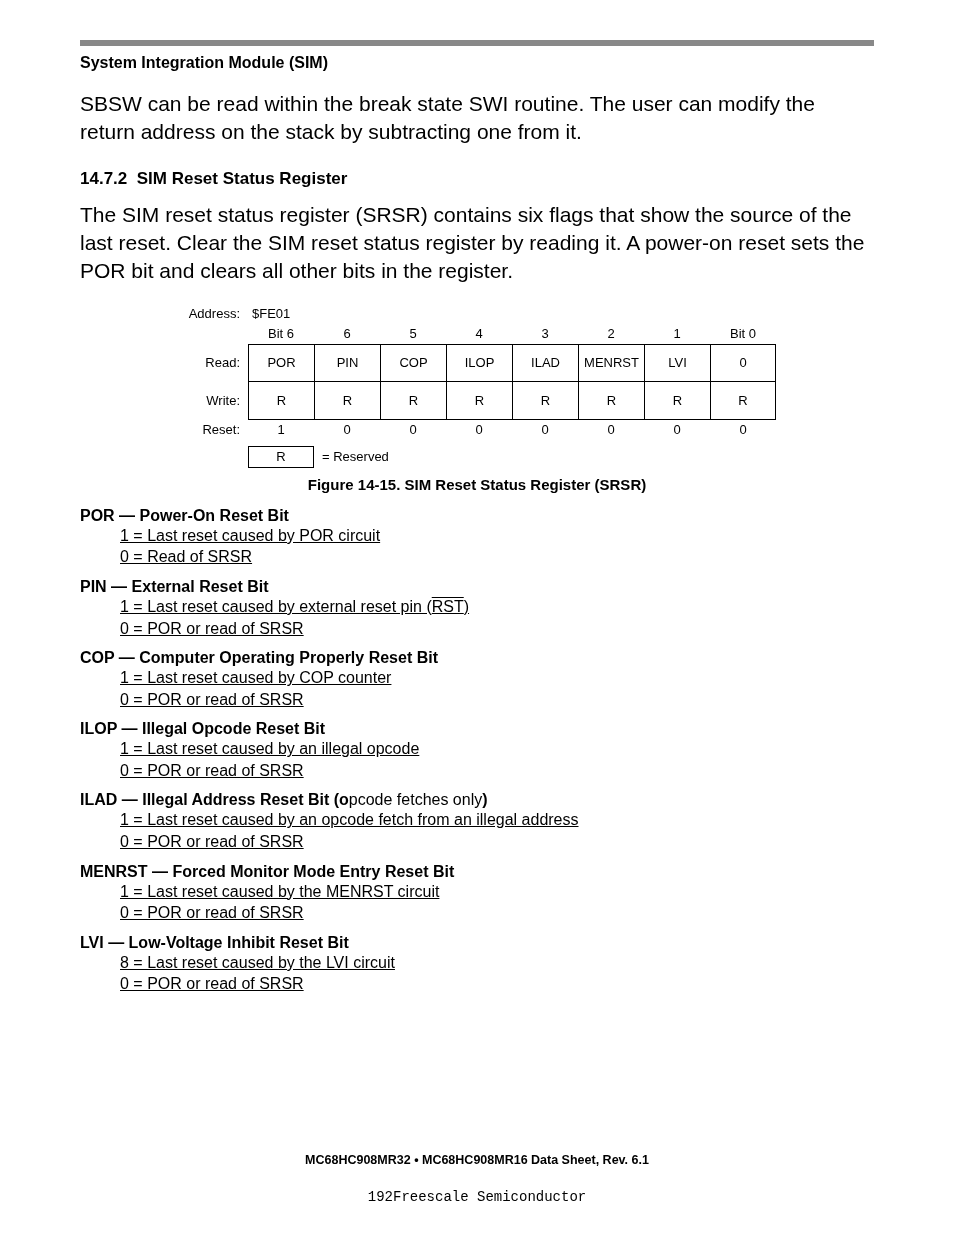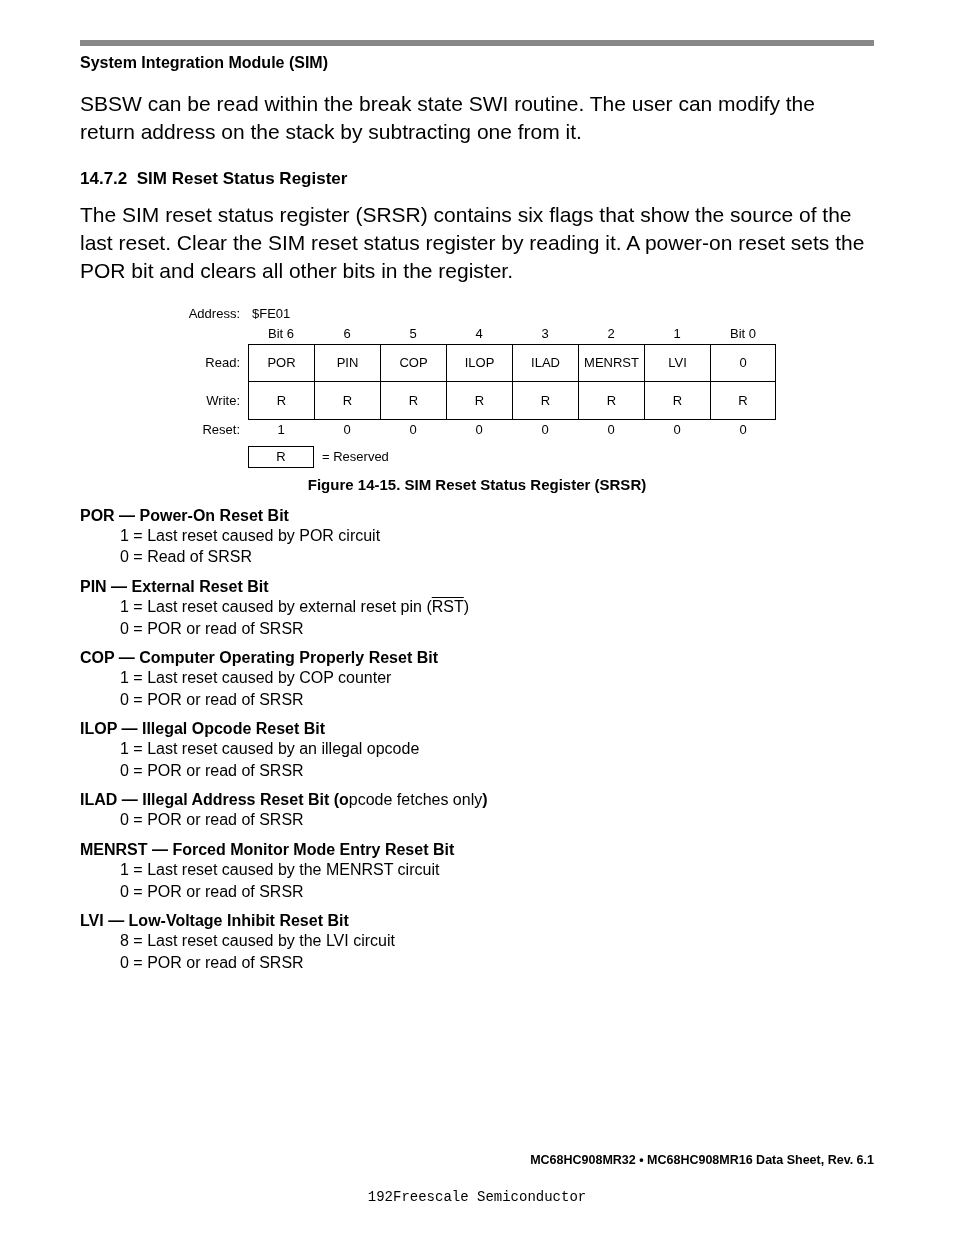--- a/index.html
+++ b/index.html
@@ -118,32 +118,33 @@
   }
   .field-title {
     font-weight: bold;
     font-size: 16px;
   }
   .field-title .normal { font-weight: normal; }
   .field-desc {
     margin-left: 40px;
     font-size: 16px;
     line-height: 1.35;
+    text-decoration: underline;
   }
   .overline {
     text-decoration: overline;
   }
   .footer-area {
     position: absolute;
     bottom: 30px;
     left: 80px;
     right: 80px;
   }
   .footer-title {
-    text-align: right;
+    text-align: center;
     font-size: 12.5px;
     font-weight: bold;
     margin-bottom: 22px;
   }
   .footer-row {
     display: flex;
     justify-content: center;
     font-size: 14px;
     font-family: Liberation Mono, monospace;
   }
@@ -257,20 +258,21 @@
   <div class="field-block">
     <div class="field-title">ILOP — Illegal Opcode Reset Bit</div>
     <div class="field-desc">1 = Last reset caused by an illegal opcode</div>
     <div class="field-desc">0 = POR or read of SRSR</div>
   </div>
 
   <div class="field-block">
     <div class="field-title">
       <span>ILAD — Illegal Address Reset Bit (o</span><span class="normal">pcode fetches only</span><span>)</span>
     </div>
+    <div class="field-desc">1 = Last reset caused by an opcode fetch from an illegal address</div>
     <div class="field-desc">0 = POR or read of SRSR</div>
   </div>
 
   <div class="field-block">
     <div class="field-title">MENRST — Forced Monitor Mode Entry Reset Bit</div>
     <div class="field-desc">1 = Last reset caused by the MENRST circuit</div>
     <div class="field-desc">0 = POR or read of SRSR</div>
   </div>
 
   <div class="field-block">

